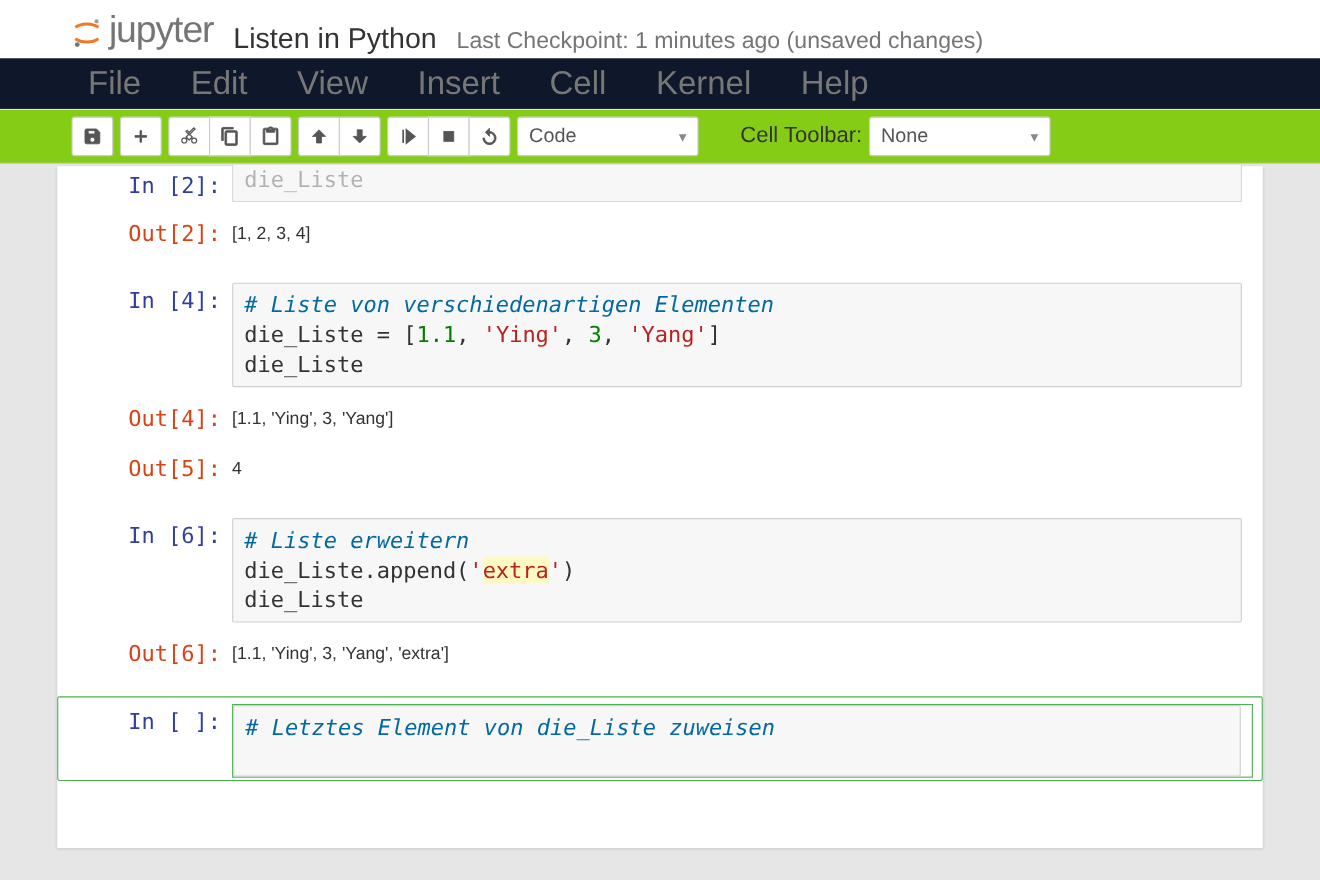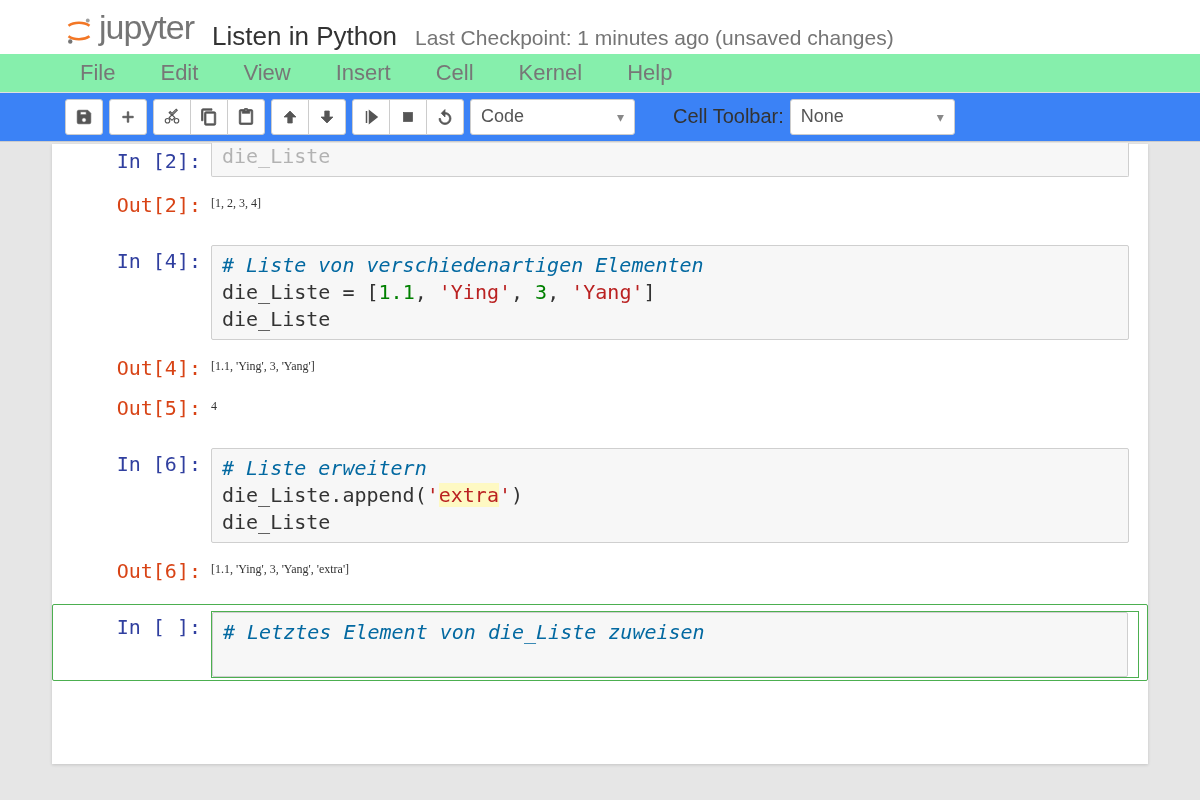--- a/index.html
+++ b/index.html
@@ -35,31 +35,31 @@
 .logo-icon svg { width: 100%; height: 100%; }
 .title {
   font-size: 26px;
   color: #333;
 }
 .checkpoint {
   font-size: 21px;
   color: #757575;
 }
 .menubar {
-  background: #86efac;
+  background: #0f172a;
   padding: 6px 15px 6px 80px;
   display: flex;
   gap: 45px;
-  font-size: 22px;
+  font-size: 30px;
   color: #777;
   border-bottom: 1px solid #e0e0e0;
 }
 .menubar span { cursor: pointer; }
 .toolbar {
-  background: #3b82f6;
+  background: #84cc16;
   padding: 6px 15px 6px 65px;
   display: flex;
   align-items: center;
   gap: 6px;
   border-bottom: 1px solid #ccc;
 }
 .btn {
   display: inline-flex;
   align-items: center;
   justify-content: center;
@@ -147,22 +147,22 @@
   overflow: hidden;
 }
 .input-area.cut-top {
   border-top: none;
   border-radius: 0 0 2px 2px;
   padding-top: 0;
   margin-top: -2px;
 }
 .output-area {
   padding: 6px 0 6px 0;
-  font-family: Liberation Serif, serif;
-  font-size: 12px;
+  font-family: Liberation Sans, sans-serif;
+  font-size: 16px;
   line-height: 1.35;
   white-space: pre;
 }
 .tok-comment { color: #0369a1; font-style: italic; }
 .tok-str { color: #BA2121; }
 .tok-num { color: #008000; }
 .tok-builtin { color: #008000; }
 .tok-hl { background: #fef9c3; }
 </style>
 </head>

